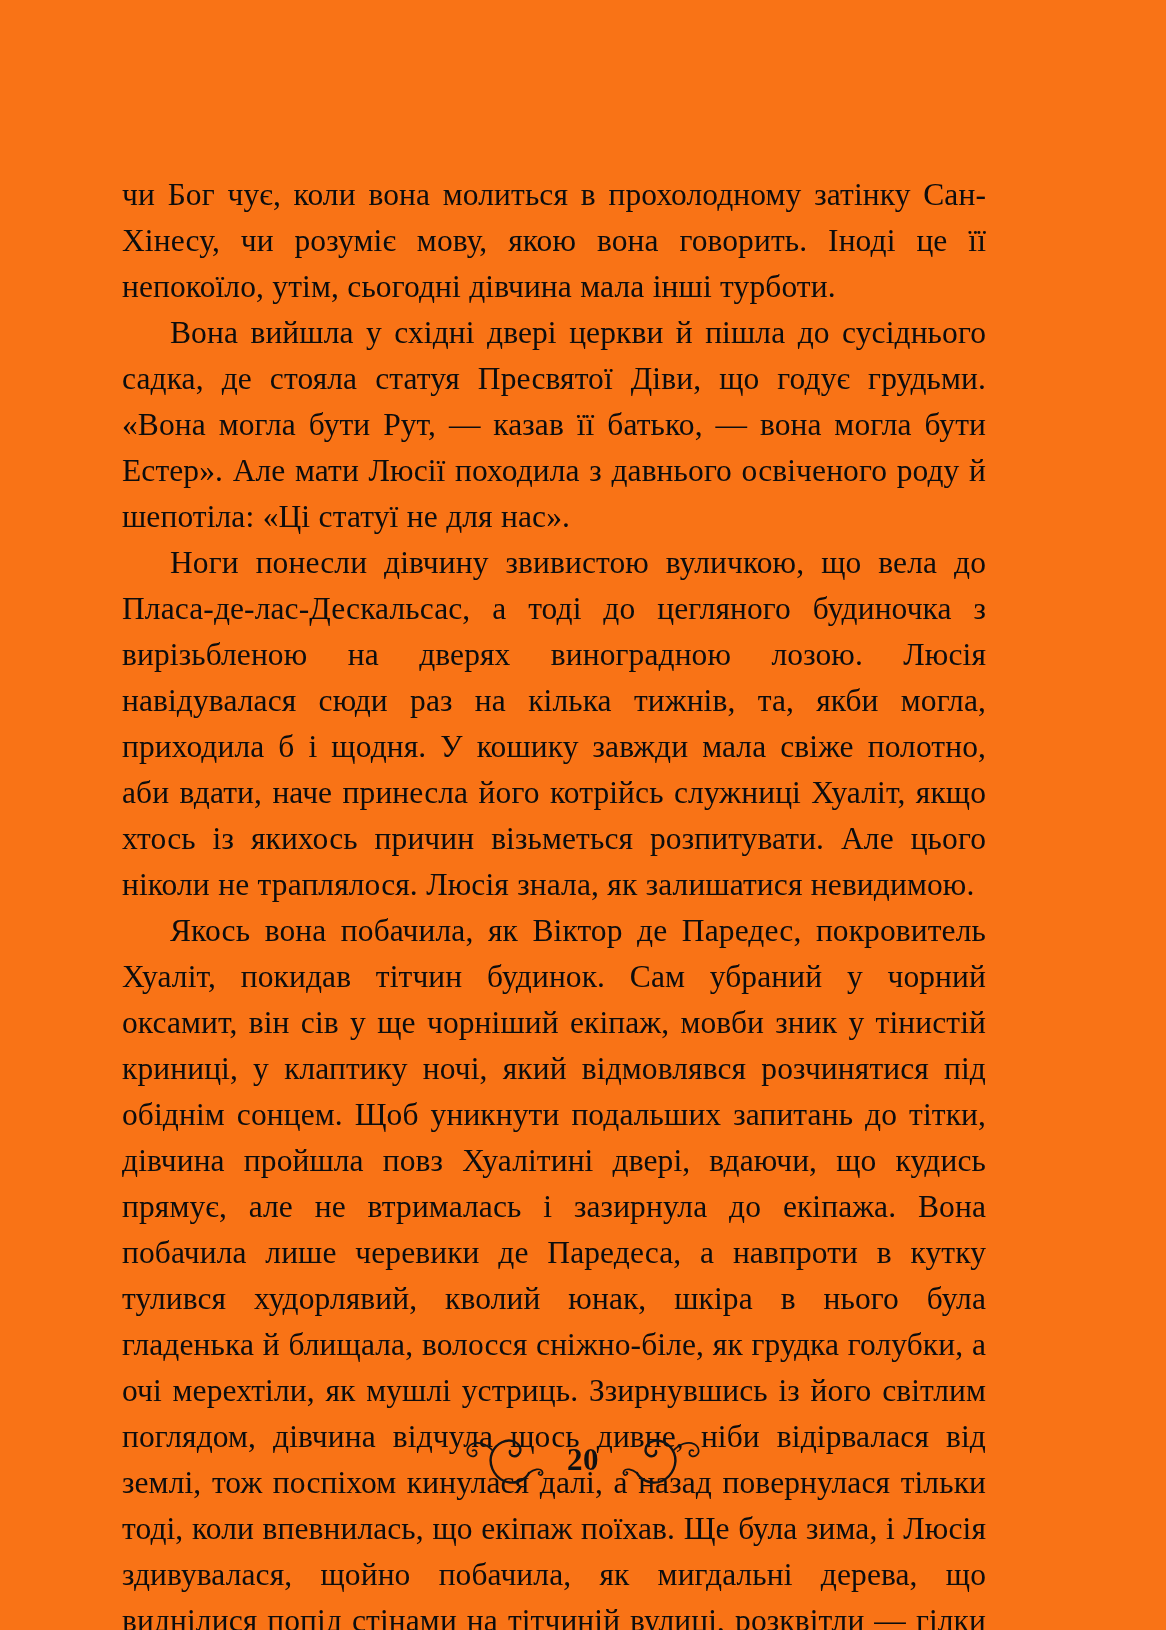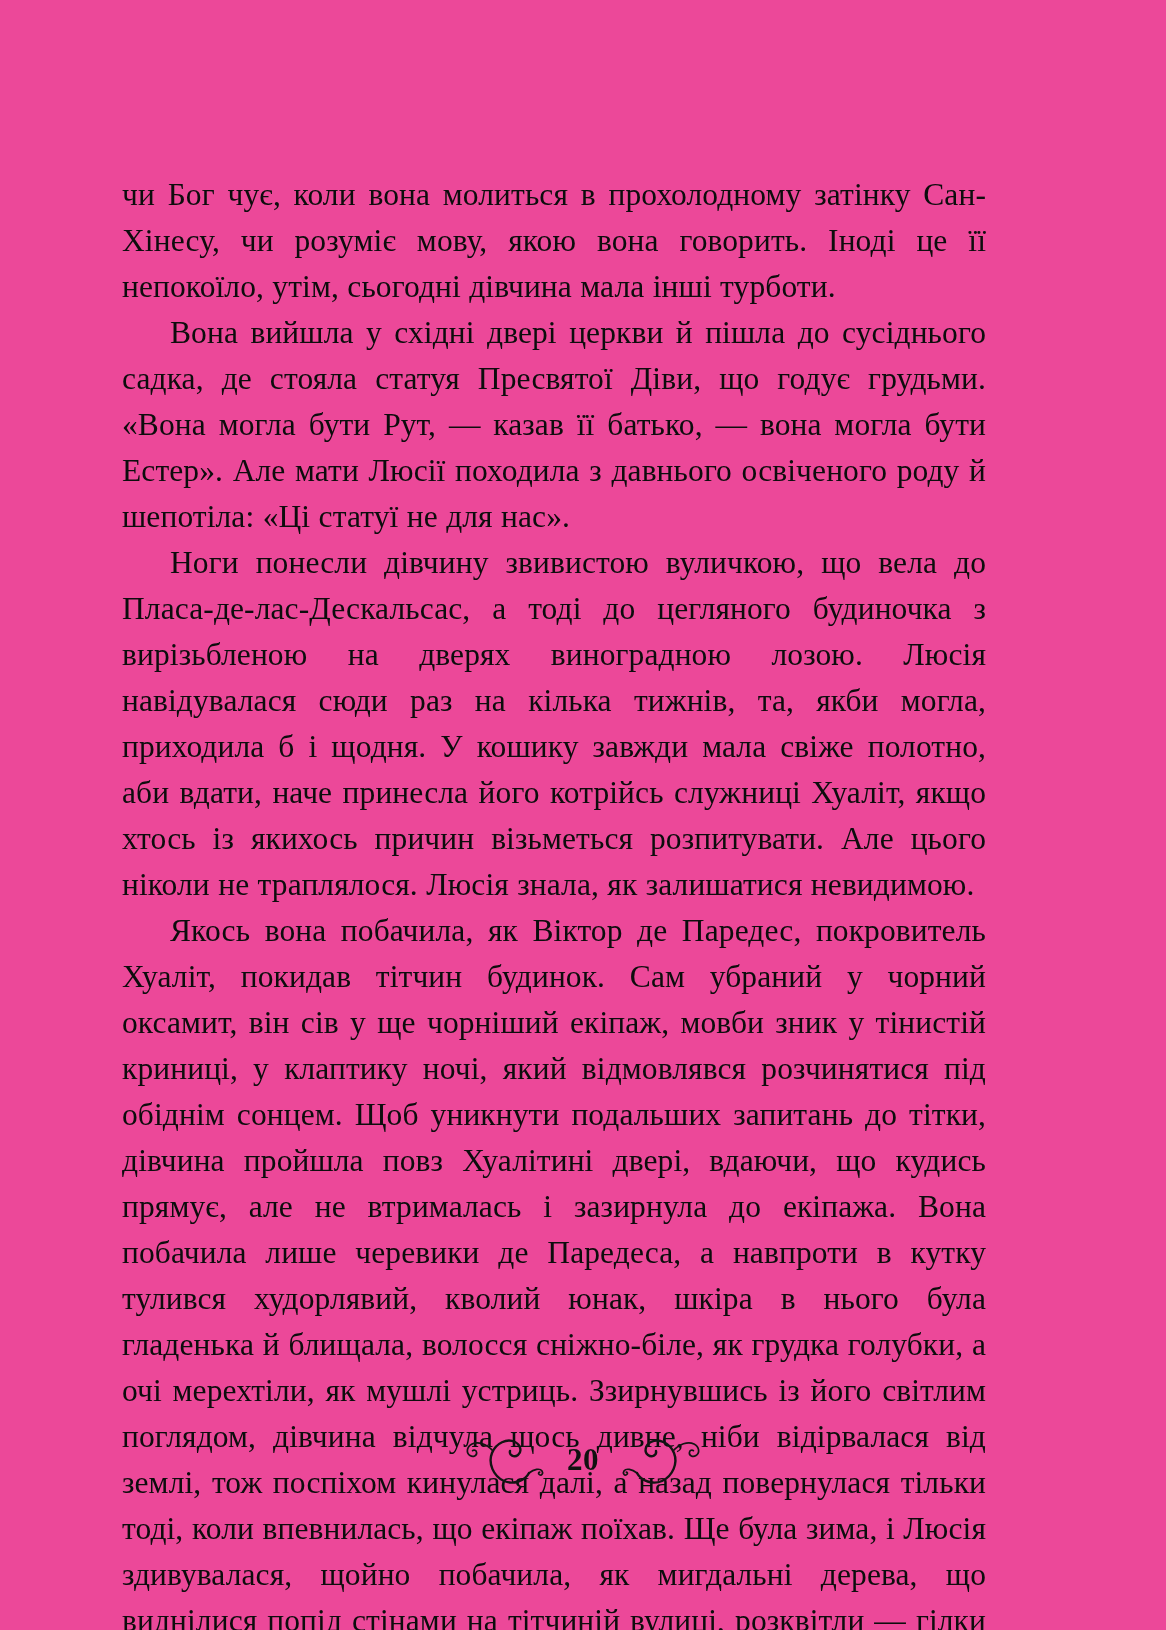--- a/index.html
+++ b/index.html
@@ -6,21 +6,21 @@
   html, body {
     margin: 0;
     padding: 0;
     background: #ffffff;
   }
 
   .page {
     position: relative;
     width: 1166px;
     height: 1630px;
-    background: #ec4899;
+    background: #f97316;
     overflow: hidden;
     box-sizing: border-box;
   }
 
   .text-block {
     position: absolute;
     left: 122px;
     top: 172px;
     width: 864px;
   }

